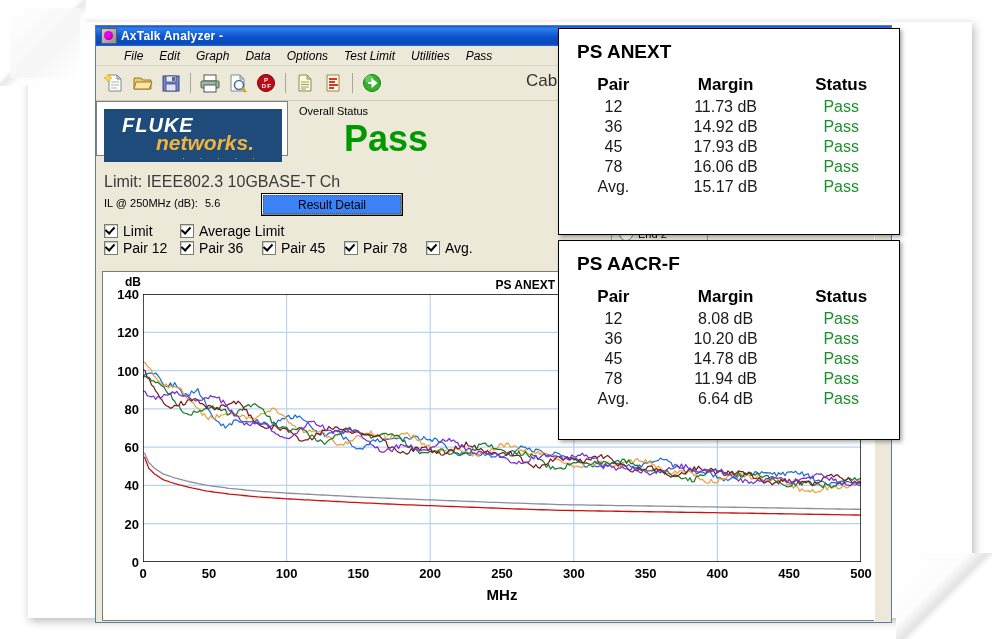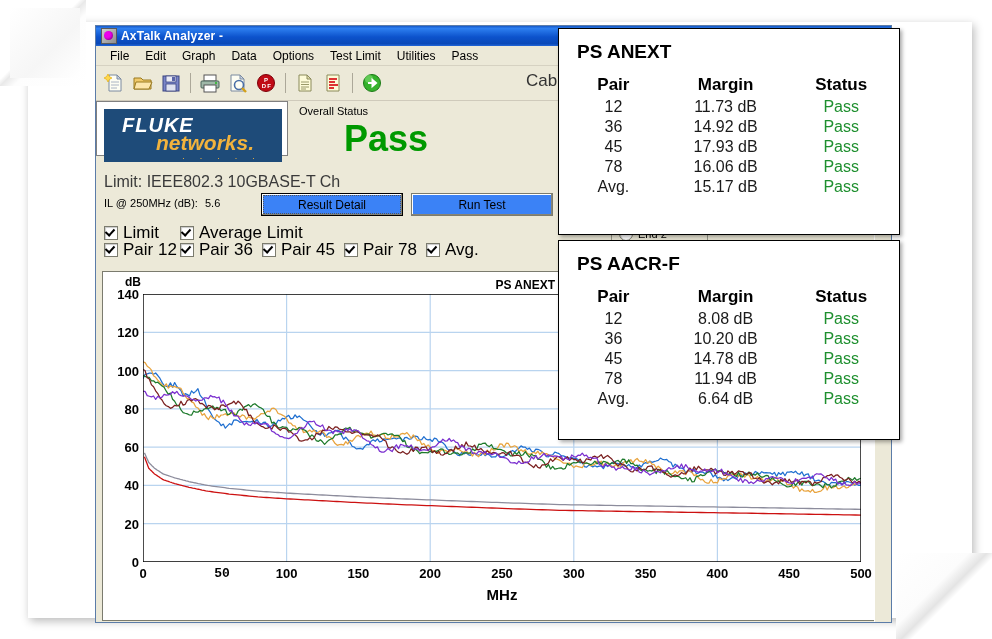--- a/index.html
+++ b/index.html
@@ -28,21 +28,21 @@
   .titlebar{height:20px;
     background:linear-gradient(to bottom,#1658c8 0%,#2d7ff0 12%,#0c52cc 55%,#0a49b8 88%,#2266d8 100%);
     display:flex;align-items:center;padding:0 3px;}
   .titlebar-icon{width:14px;height:14px;margin:0 4px 0 2px;position:relative;
     background:linear-gradient(135deg,#cfcfcf,#8d8d8d);border:1px solid #5a5a5a;}
   .titlebar-icon::after{content:"";position:absolute;left:2px;top:2px;width:9px;height:9px;
     border-radius:50%;background:#ec00ec;box-shadow:inset -1px -1px 2px rgba(0,0,0,.35);}
   .titlebar-text{color:#fff;font-size:12px;font-weight:bold;letter-spacing:.2px;}
 
   .menubar{height:19px;background:#ece9d8;display:flex;align-items:center;
-    padding-left:6px;border-bottom:1px solid #d6d2c2;}
+    padding-left:20px;border-bottom:1px solid #d6d2c2;font-style:italic;}
   .menu-item{font-size:12px;color:#000;padding:2px 8px;cursor:default;}
 
   .toolbar{height:34px;background:#ece9d8;display:flex;align-items:center;padding-left:5px;
     position:relative;border-bottom:1px solid #cfcabb;}
   .tb-btn{width:26px;height:26px;margin:0 1px;display:flex;align-items:center;justify-content:center;}
   .tb-sep{width:1px;height:20px;background:#aca899;margin:0 5px;}
   .cable-text{position:absolute;left:430px;top:5px;font-size:17px;color:#333;
     font-family:"Liberation Sans",sans-serif;white-space:nowrap;overflow:hidden;width:75px;}
 
   
@@ -76,21 +76,21 @@
 
   .limit-line{position:absolute;left:8px;top:72px;font-size:16px;color:#3a3a3a;}
   .il-line{position:absolute;left:8px;top:96px;font-size:11px;color:#000;}
 
   .btn{position:absolute;height:21px;background:#3b82f6;border:1px solid #000;
     box-shadow:inset -1px -1px 0 #868476, inset 1px 1px 0 #fff;
     font-size:12px;display:flex;align-items:center;justify-content:center;color:#000;}
   #btn-result{left:165px;top:92px;width:140px;outline:1px dotted #555;outline-offset:-3px;}
   #btn-run{left:315px;top:92px;width:140px;border:1px solid #7b7b6e;}
 
-  .chkrow{position:absolute;display:flex;align-items:center;font-size:17px;}
+  .chkrow{position:absolute;display:flex;align-items:center;font-size:14px;}
   .chk{width:12px;height:12px;background:#fff;border:1px solid #7b7b6e;
     box-shadow:inset 1px 1px 1px rgba(0,0,0,.22);margin-right:5px;position:relative;flex:none;}
   .chk.on::after{content:"";position:absolute;left:2px;top:0px;width:4px;height:7px;
     border:solid #000;border-width:0 2px 2px 0;transform:rotate(42deg);}
 
   
   #chartwrap{position:absolute;left:6px;top:245px;width:782px;height:348px;background:#fff;
     border:1px solid #7b7b6e;overflow:hidden;}
   .chart-dblabel{position:absolute;left:22px;top:3px;font-size:12px;font-weight:bold;}
   .chart-title{position:absolute;right:330px;top:6px;font-size:12px;font-weight:bold;}
@@ -252,21 +252,20 @@
         </div>
       </div>
 
       <div class="limit-line">Limit: IEEE802.3 10GBASE-T Ch</div>
       <div class="il-line">
         <span>IL @ 250MHz (dB):</span>
         <span style="margin-left:4px;">5.6</span>
       </div>
 
       <div class="btn" id="btn-result">Result Detail</div>
-      <div class="btn" id="btn-run">Run Test</div>
 
       <div class="chkrow" style="left:8px;top:122px;">
         <span class="chk on"></span>
         <span>Limit</span>
       </div>
       <div class="chkrow" style="left:84px;top:122px;">
         <span class="chk on"></span>
         <span>Average Limit</span>
       </div>
       <div class="chkrow" style="left:8px;top:139px;">
@@ -322,21 +321,21 @@
             <path d="M0.0 169.1 L2.9 171.4 L5.9 187.4 L8.8 190.5 L11.8 203.5 L14.7 207.7 L17.6 216.8 L20.6 222.8 L23.5 232.5 L26.5 237.4 L29.4 245.8 L32.4 250.1 L35.3 252.1 L38.2 255.9 L41.2 253.8 L44.1 249.2 L47.1 250.4 L50.0 250.1 L52.9 240.1 L55.9 248.8 L58.8 247.0 L61.8 238.0 L64.7 236.2 L67.6 239.7 L70.6 235.1 L73.5 234.5 L76.5 237.3 L79.4 245.2 L82.4 245.0 L85.3 248.9 L88.2 255.0 L91.2 249.5 L94.1 250.3 L97.1 254.6 L100.0 259.3 L102.9 255.7 L105.9 258.9 L108.8 248.7 L111.8 248.3 L114.7 252.1 L117.6 248.3 L120.6 246.0 L123.5 244.4 L126.5 240.0 L129.4 246.3 L132.4 239.8 L135.3 244.2 L138.2 250.3 L141.2 258.9 L144.1 258.1 L147.1 271.9 L150.0 271.3 L152.9 280.9 L155.9 288.6 L158.8 289.2 L161.8 292.5 L164.7 296.3 L167.6 297.6 L170.6 301.1 L173.5 300.2 L176.5 297.9 L179.4 302.6 L182.4 293.0 L185.3 296.0 L188.2 301.2 L191.2 305.2 L194.1 300.9 L197.1 300.8 L200.0 302.5 L202.9 309.5 L205.9 308.2 L208.8 313.3 L211.8 315.1 L214.7 320.0 L217.6 328.2 L220.6 329.5 L223.5 328.4 L226.5 326.4 L229.4 326.4 L232.4 321.6 L235.3 326.4 L238.2 322.5 L241.2 312.0 L244.1 313.4 L247.1 313.8 L250.0 304.8 L252.9 306.0 L255.9 305.3 L258.8 296.7 L261.8 300.6 L264.7 303.3 L267.6 297.7 L270.6 297.9 L273.5 302.7 L276.5 303.4 L279.4 303.9 L282.4 308.8 L285.3 308.4 L288.2 308.4 L291.2 312.2 L294.1 310.2 L297.1 308.4 L300.0 309.2 L302.9 313.2 L305.9 314.4 L308.8 315.6 L311.8 315.3 L314.7 315.8 L317.6 315.3 L320.6 318.8 L323.5 319.4 L326.5 315.5 L329.4 317.9 L332.4 323.3 L335.3 327.0 L338.2 329.1 L341.2 343.0 L344.1 345.2 L347.1 342.1 L350.0 344.4 L352.9 350.6 L355.9 354.7 L358.8 356.0 L361.8 352.6 L364.7 355.9 L367.6 359.0 L370.6 355.5 L373.5 346.5 L376.5 352.4 L379.4 342.7 L382.4 343.5 L385.3 350.8 L388.2 343.4 L391.2 343.4 L394.1 342.0 L397.1 351.0 L400.0 344.2 L402.9 355.0 L405.9 351.3 L408.8 357.0 L411.8 352.1 L414.7 359.9 L417.6 361.0 L420.6 357.4 L423.5 356.9 L426.5 349.7 L429.4 348.5 L432.4 352.5 L435.3 340.4 L438.2 346.6 L441.2 345.3 L444.1 337.2 L447.1 342.4 L450.0 331.2 L452.9 339.9 L455.9 340.3 L458.8 342.9 L461.8 338.3 L464.7 347.8 L467.6 348.8 L470.6 345.8 L473.5 350.6 L476.5 356.2 L479.4 351.1 L482.4 354.8 L485.3 357.3 L488.2 354.5 L491.2 355.8 L494.1 359.7 L497.1 358.1 L500.0 355.4 L502.9 355.8 L505.9 361.2 L508.8 354.8 L511.8 352.1 L514.7 362.2 L517.6 361.8 L520.6 361.5 L523.5 361.3 L526.5 365.8 L529.4 376.4 L532.4 377.4 L535.3 376.2 L538.2 381.2 L541.2 384.7 L544.1 388.5 L547.1 382.2 L550.0 388.2 L552.9 389.7 L555.9 382.5 L558.8 382.3 L561.8 381.5 L564.7 378.4 L567.6 369.1 L570.6 374.7 L573.5 370.1 L576.5 363.9 L579.4 364.3 L582.4 368.2 L585.3 372.2 L588.2 367.5 L591.2 364.3 L594.1 372.4 L597.1 367.9 L600.0 370.7 L602.9 370.5 L605.9 375.0 L608.8 369.6 L611.8 378.2 L614.7 376.3 L617.6 368.8 L620.6 370.1 L623.5 371.7 L626.5 364.7 L629.4 363.1 L632.4 366.2 L635.3 363.8 L638.2 359.6 L641.2 368.2 L644.1 364.3 L647.1 361.5 L650.0 365.6 L652.9 369.4 L655.9 376.6 L658.8 380.0 L661.8 384.7 L664.7 378.5 L667.6 382.4 L670.6 382.4 L673.5 387.5 L676.5 393.9 L679.4 397.5 L682.4 398.2 L685.3 392.2 L688.2 396.2 L691.2 387.8 L694.1 392.4 L697.1 394.5 L700.0 393.5 L702.9 386.3 L705.9 385.2 L708.8 385.0 L711.8 396.1 L714.7 390.9 L717.6 394.0 L720.6 392.9 L723.5 398.9 L726.5 398.7 L729.4 404.3 L732.4 406.9 L735.3 410.1 L738.2 407.3 L741.2 405.0 L744.1 406.9 L747.1 404.7 L750.0 399.8 L752.9 402.6 L755.9 402.3 L758.8 395.8 L761.8 389.5 L764.7 396.6 L767.6 386.8 L770.6 393.8 L773.5 385.7 L776.5 390.6 L779.4 394.3 L782.4 394.4 L785.3 393.5 L788.2 394.5 L791.2 390.3 L794.1 394.2 L797.1 403.1 L800.0 399.1 L802.9 396.5 L805.9 396.6 L808.8 405.7 L811.8 405.9 L814.7 395.9 L817.6 400.4 L820.6 397.1 L823.5 403.8 L826.5 400.8 L829.4 395.9 L832.4 397.5 L835.3 397.4 L838.2 403.0 L841.2 403.2 L844.1 399.7 L847.1 400.5 L850.0 412.0 L852.9 412.5 L855.9 414.7 L858.8 411.0 L861.8 418.9 L864.7 423.5 L867.6 421.1 L870.6 418.6 L873.5 422.2 L876.5 427.0 L879.4 422.7 L882.4 420.6 L885.3 425.2 L888.2 414.9 L891.2 419.2 L894.1 413.4 L897.1 421.6 L900.0 414.7 L902.9 421.6 L905.9 419.7 L908.8 418.5 L911.8 416.0 L914.7 426.4 L917.6 419.4 L920.6 420.2 L923.5 422.9 L926.5 418.5 L929.4 420.4 L932.4 428.8 L935.3 421.3 L938.2 423.4 L941.2 421.9 L944.1 420.3 L947.1 411.3 L950.0 410.6 L952.9 406.7 L955.9 406.0 L958.8 403.7 L961.8 409.6 L964.7 405.6 L967.6 405.2 L970.6 410.2 L973.5 412.4 L976.5 417.6 L979.4 416.3 L982.4 412.2 L985.3 416.9 L988.2 423.7 L991.2 419.2 L994.1 422.9 L997.1 419.1 L1000.0 422.6" fill="none" stroke="#7a1f1f" stroke-width="1.25" vector-effect="non-scaling-stroke" stroke-linejoin="round"></path>
             <path d="M0.0 218.0 L2.9 218.2 L5.9 227.5 L8.8 228.9 L11.8 230.4 L14.7 228.3 L17.6 236.1 L20.6 229.1 L23.5 232.5 L26.5 230.7 L29.4 224.8 L32.4 226.4 L35.3 225.8 L38.2 224.4 L41.2 218.8 L44.1 222.7 L47.1 217.9 L50.0 225.0 L52.9 227.6 L55.9 228.4 L58.8 227.8 L61.8 228.7 L64.7 232.0 L67.6 236.0 L70.6 236.3 L73.5 239.6 L76.5 237.8 L79.4 238.2 L82.4 237.6 L85.3 232.6 L88.2 232.4 L91.2 234.2 L94.1 227.1 L97.1 230.3 L100.0 229.9 L102.9 232.8 L105.9 230.6 L108.8 243.7 L111.8 237.9 L114.7 246.4 L117.6 253.2 L120.6 262.2 L123.5 260.1 L126.5 272.9 L129.4 272.1 L132.4 273.7 L135.3 281.9 L138.2 286.5 L141.2 293.1 L144.1 288.3 L147.1 293.2 L150.0 294.4 L152.9 288.0 L155.9 291.0 L158.8 286.4 L161.8 291.2 L164.7 292.5 L167.6 290.5 L170.6 290.0 L173.5 290.9 L176.5 297.0 L179.4 307.2 L182.4 309.1 L185.3 313.5 L188.2 315.0 L191.2 319.4 L194.1 319.4 L197.1 322.3 L200.0 322.6 L202.9 323.9 L205.9 321.5 L208.8 317.5 L211.8 312.9 L214.7 311.9 L217.6 303.6 L220.6 299.3 L223.5 301.3 L226.5 296.0 L229.4 287.0 L232.4 285.2 L235.3 286.0 L238.2 284.4 L241.2 292.6 L244.1 294.7 L247.1 296.9 L250.0 293.0 L252.9 303.6 L255.9 306.1 L258.8 304.5 L261.8 306.1 L264.7 312.6 L267.6 304.9 L270.6 308.0 L273.5 307.5 L276.5 308.1 L279.4 312.3 L282.4 301.4 L285.3 305.6 L288.2 301.3 L291.2 307.8 L294.1 303.9 L297.1 305.3 L300.0 306.6 L302.9 312.4 L305.9 322.2 L308.8 325.3 L311.8 328.7 L314.7 329.6 L317.6 336.9 L320.6 339.2 L323.5 344.4 L326.5 342.3 L329.4 351.9 L332.4 354.1 L335.3 354.1 L338.2 350.7 L341.2 345.9 L344.1 349.5 L347.1 352.8 L350.0 343.9 L352.9 337.6 L355.9 346.2 L358.8 336.6 L361.8 338.1 L364.7 340.5 L367.6 339.3 L370.6 342.5 L373.5 338.1 L376.5 346.9 L379.4 347.6 L382.4 346.0 L385.3 351.3 L388.2 349.5 L391.2 348.3 L394.1 349.3 L397.1 349.6 L400.0 345.9 L402.9 342.5 L405.9 342.1 L408.8 339.1 L411.8 333.0 L414.7 331.8 L417.6 325.0 L420.6 329.2 L423.5 329.1 L426.5 323.5 L429.4 329.8 L432.4 326.7 L435.3 331.4 L438.2 332.7 L441.2 342.3 L444.1 339.9 L447.1 342.9 L450.0 350.5 L452.9 345.6 L455.9 346.4 L458.8 355.9 L461.8 357.1 L464.7 357.7 L467.6 352.3 L470.6 352.7 L473.5 357.1 L476.5 352.3 L479.4 358.3 L482.4 357.0 L485.3 360.0 L488.2 358.1 L491.2 355.3 L494.1 359.7 L497.1 365.8 L500.0 366.0 L502.9 366.1 L505.9 367.4 L508.8 371.3 L511.8 377.7 L514.7 378.2 L517.6 377.4 L520.6 380.3 L523.5 374.2 L526.5 379.1 L529.4 379.4 L532.4 376.1 L535.3 378.0 L538.2 374.6 L541.2 364.4 L544.1 369.3 L547.1 361.7 L550.0 369.3 L552.9 366.2 L555.9 361.5 L558.8 356.8 L561.8 363.2 L564.7 360.3 L567.6 362.4 L570.6 364.1 L573.5 362.4 L576.5 362.7 L579.4 364.4 L582.4 363.0 L585.3 372.0 L588.2 365.8 L591.2 369.9 L594.1 371.2 L597.1 360.3 L600.0 363.8 L602.9 365.3 L605.9 360.9 L608.8 361.5 L611.8 356.3 L614.7 362.4 L617.6 360.5 L620.6 367.4 L623.5 365.5 L626.5 367.9 L629.4 367.5 L632.4 367.7 L635.3 381.0 L638.2 383.9 L641.2 387.7 L644.1 379.6 L647.1 384.7 L650.0 383.7 L652.9 387.9 L655.9 387.1 L658.8 394.5 L661.8 390.2 L664.7 390.1 L667.6 386.1 L670.6 391.1 L673.5 391.6 L676.5 392.9 L679.4 393.9 L682.4 386.0 L685.3 394.7 L688.2 388.5 L691.2 399.1 L694.1 400.4 L697.1 394.0 L700.0 398.2 L702.9 400.8 L705.9 405.3 L708.8 402.4 L711.8 399.8 L714.7 396.9 L717.6 397.4 L720.6 400.3 L723.5 394.8 L726.5 396.6 L729.4 393.4 L732.4 388.6 L735.3 391.8 L738.2 390.9 L741.2 388.4 L744.1 383.2 L747.1 389.7 L750.0 380.6 L752.9 391.0 L755.9 381.9 L758.8 388.7 L761.8 393.5 L764.7 392.5 L767.6 396.5 L770.6 396.4 L773.5 399.7 L776.5 396.5 L779.4 396.2 L782.4 391.7 L785.3 398.6 L788.2 393.6 L791.2 397.8 L794.1 396.0 L797.1 391.5 L800.0 400.3 L802.9 397.2 L805.9 392.2 L808.8 403.8 L811.8 399.5 L814.7 405.4 L817.6 403.8 L820.6 407.9 L823.5 409.7 L826.5 413.5 L829.4 418.8 L832.4 412.5 L835.3 422.1 L838.2 415.3 L841.2 417.8 L844.1 423.9 L847.1 420.6 L850.0 424.4 L852.9 421.0 L855.9 416.3 L858.8 419.1 L861.8 418.3 L864.7 419.6 L867.6 413.1 L870.6 413.3 L873.5 410.2 L876.5 408.7 L879.4 411.0 L882.4 412.6 L885.3 412.0 L888.2 411.0 L891.2 413.8 L894.1 418.7 L897.1 420.6 L900.0 422.8 L902.9 423.7 L905.9 423.8 L908.8 413.6 L911.8 419.9 L914.7 415.7 L917.6 413.0 L920.6 412.1 L923.5 412.8 L926.5 410.4 L929.4 410.2 L932.4 412.1 L935.3 405.2 L938.2 402.4 L941.2 403.4 L944.1 402.6 L947.1 406.1 L950.0 411.1 L952.9 411.7 L955.9 417.1 L958.8 410.6 L961.8 417.2 L964.7 414.4 L967.6 425.0 L970.6 423.0 L973.5 427.7 L976.5 420.5 L979.4 427.5 L982.4 428.0 L985.3 429.3 L988.2 425.0 L991.2 419.6 L994.1 426.2 L997.1 422.0 L1000.0 425.9" fill="none" stroke="#7b2fcf" stroke-width="1.25" vector-effect="non-scaling-stroke" stroke-linejoin="round"></path>
             <path d="M2.0 355.7 L2.6 357.9 L3.2 360.0 L3.8 362.1 L4.4 364.3 L5.0 366.4 L5.6 368.6 L6.2 370.7 L6.8 372.9 L7.4 375.0 L8.0 377.1 L8.0 377.1 L8.8 378.4 L9.6 379.7 L10.4 381.0 L11.2 382.3 L12.0 383.6 L12.8 384.9 L13.6 386.1 L14.4 387.4 L15.2 388.7 L16.0 390.0 L16.0 390.0 L17.2 391.3 L18.4 392.6 L19.6 393.9 L20.8 395.1 L22.0 396.4 L23.2 397.7 L24.4 399.0 L25.6 400.3 L26.8 401.6 L28.0 402.9 L28.0 402.9 L29.6 403.7 L31.2 404.6 L32.8 405.4 L34.4 406.3 L36.0 407.1 L37.6 408.0 L39.2 408.9 L40.8 409.7 L42.4 410.6 L44.0 411.4 L44.0 411.4 L46.0 412.3 L48.0 413.1 L50.0 414.0 L52.0 414.9 L54.0 415.7 L56.0 416.6 L58.0 417.4 L60.0 418.3 L62.0 419.1 L64.0 420.0 L64.0 420.0 L66.6 420.9 L69.2 421.7 L71.8 422.6 L74.4 423.4 L77.0 424.3 L79.6 425.1 L82.2 426.0 L84.8 426.9 L87.4 427.7 L90.0 428.6 L90.0 428.6 L93.0 429.2 L96.0 429.9 L99.0 430.5 L102.0 431.1 L105.0 431.8 L108.0 432.4 L111.0 433.1 L114.0 433.7 L117.0 434.4 L120.0 435.0 L120.0 435.0 L124.0 435.6 L128.0 436.3 L132.0 436.9 L136.0 437.6 L140.0 438.2 L144.0 438.9 L148.0 439.5 L152.0 440.1 L156.0 440.8 L160.0 441.4 L160.0 441.4 L164.0 441.9 L168.0 442.3 L172.0 442.7 L176.0 443.1 L180.0 443.6 L184.0 444.0 L188.0 444.4 L192.0 444.9 L196.0 445.3 L200.0 445.7 L200.0 445.7 L205.0 446.1 L210.0 446.6 L215.0 447.0 L220.0 447.4 L225.0 447.9 L230.0 448.3 L235.0 448.7 L240.0 449.1 L245.0 449.6 L250.0 450.0 L250.0 450.0 L255.0 450.4 L260.0 450.9 L265.0 451.3 L270.0 451.7 L275.0 452.1 L280.0 452.6 L285.0 453.0 L290.0 453.4 L295.0 453.9 L300.0 454.3 L300.0 454.3 L306.0 454.7 L312.0 455.1 L318.0 455.6 L324.0 456.0 L330.0 456.4 L336.0 456.9 L342.0 457.3 L348.0 457.7 L354.0 458.1 L360.0 458.6 L360.0 458.6 L367.0 459.0 L374.0 459.4 L381.0 459.9 L388.0 460.3 L395.0 460.7 L402.0 461.1 L409.0 461.6 L416.0 462.0 L423.0 462.4 L430.0 462.9 L430.0 462.9 L437.0 463.3 L444.0 463.7 L451.0 464.1 L458.0 464.6 L465.0 465.0 L472.0 465.4 L479.0 465.9 L486.0 466.3 L493.0 466.7 L500.0 467.1 L500.0 467.1 L508.0 467.6 L516.0 468.0 L524.0 468.4 L532.0 468.9 L540.0 469.3 L548.0 469.7 L556.0 470.1 L564.0 470.6 L572.0 471.0 L580.0 471.4 L580.0 471.4 L588.0 471.6 L596.0 471.9 L604.0 472.1 L612.0 472.3 L620.0 472.5 L628.0 472.7 L636.0 472.9 L644.0 473.1 L652.0 473.4 L660.0 473.6 L660.0 473.6 L669.0 473.8 L678.0 474.0 L687.0 474.2 L696.0 474.4 L705.0 474.6 L714.0 474.9 L723.0 475.1 L732.0 475.3 L741.0 475.5 L750.0 475.7 L750.0 475.7 L759.0 475.9 L768.0 476.1 L777.0 476.4 L786.0 476.6 L795.0 476.8 L804.0 477.0 L813.0 477.2 L822.0 477.4 L831.0 477.6 L840.0 477.9 L840.0 477.9 L848.0 478.1 L856.0 478.3 L864.0 478.5 L872.0 478.7 L880.0 478.9 L888.0 479.1 L896.0 479.4 L904.0 479.6 L912.0 479.8 L920.0 480.0 L920.0 480.0 L928.0 480.2 L936.0 480.4 L944.0 480.6 L952.0 480.9 L960.0 481.1 L968.0 481.3 L976.0 481.5 L984.0 481.7 L992.0 481.9 L1000.0 482.1" fill="none" stroke="#8c8c9c" stroke-width="1.3" vector-effect="non-scaling-stroke" stroke-linejoin="round"></path>
             <path d="M2.0 364.3 L2.6 366.9 L3.2 369.4 L3.8 372.0 L4.4 374.6 L5.0 377.1 L5.6 379.7 L6.2 382.3 L6.8 384.9 L7.4 387.4 L8.0 390.0 L8.0 390.0 L8.8 391.3 L9.6 392.6 L10.4 393.9 L11.2 395.1 L12.0 396.4 L12.8 397.7 L13.6 399.0 L14.4 400.3 L15.2 401.6 L16.0 402.9 L16.0 402.9 L17.2 404.1 L18.4 405.4 L19.6 406.7 L20.8 408.0 L22.0 409.3 L23.2 410.6 L24.4 411.9 L25.6 413.1 L26.8 414.4 L28.0 415.7 L28.0 415.7 L29.6 416.6 L31.2 417.4 L32.8 418.3 L34.4 419.1 L36.0 420.0 L37.6 420.9 L39.2 421.7 L40.8 422.6 L42.4 423.4 L44.0 424.3 L44.0 424.3 L46.0 425.1 L48.0 426.0 L50.0 426.9 L52.0 427.7 L54.0 428.6 L56.0 429.4 L58.0 430.3 L60.0 431.1 L62.0 432.0 L64.0 432.9 L64.0 432.9 L66.6 433.7 L69.2 434.6 L71.8 435.4 L74.4 436.3 L77.0 437.1 L79.6 438.0 L82.2 438.9 L84.8 439.7 L87.4 440.6 L90.0 441.4 L90.0 441.4 L93.0 442.1 L96.0 442.7 L99.0 443.4 L102.0 444.0 L105.0 444.6 L108.0 445.3 L111.0 445.9 L114.0 446.6 L117.0 447.2 L120.0 447.9 L120.0 447.9 L124.0 448.5 L128.0 449.1 L132.0 449.8 L136.0 450.4 L140.0 451.1 L144.0 451.7 L148.0 452.4 L152.0 453.0 L156.0 453.6 L160.0 454.3 L160.0 454.3 L164.0 454.7 L168.0 455.1 L172.0 455.6 L176.0 456.0 L180.0 456.4 L184.0 456.9 L188.0 457.3 L192.0 457.7 L196.0 458.1 L200.0 458.6 L200.0 458.6 L205.0 459.0 L210.0 459.4 L215.0 459.9 L220.0 460.3 L225.0 460.7 L230.0 461.1 L235.0 461.6 L240.0 462.0 L245.0 462.4 L250.0 462.9 L250.0 462.9 L255.0 463.3 L260.0 463.7 L265.0 464.1 L270.0 464.6 L275.0 465.0 L280.0 465.4 L285.0 465.9 L290.0 466.3 L295.0 466.7 L300.0 467.1 L300.0 467.1 L306.0 467.6 L312.0 468.0 L318.0 468.4 L324.0 468.9 L330.0 469.3 L336.0 469.7 L342.0 470.1 L348.0 470.6 L354.0 471.0 L360.0 471.4 L360.0 471.4 L367.0 471.9 L374.0 472.3 L381.0 472.7 L388.0 473.1 L395.0 473.6 L402.0 474.0 L409.0 474.4 L416.0 474.9 L423.0 475.3 L430.0 475.7 L430.0 475.7 L437.0 476.1 L444.0 476.6 L451.0 477.0 L458.0 477.4 L465.0 477.9 L472.0 478.3 L479.0 478.7 L486.0 479.1 L493.0 479.6 L500.0 480.0 L500.0 480.0 L508.0 480.4 L516.0 480.9 L524.0 481.3 L532.0 481.7 L540.0 482.1 L548.0 482.6 L556.0 483.0 L564.0 483.4 L572.0 483.9 L580.0 484.3 L580.0 484.3 L588.0 484.5 L596.0 484.7 L604.0 484.9 L612.0 485.1 L620.0 485.4 L628.0 485.6 L636.0 485.8 L644.0 486.0 L652.0 486.2 L660.0 486.4 L660.0 486.4 L669.0 486.6 L678.0 486.9 L687.0 487.1 L696.0 487.3 L705.0 487.5 L714.0 487.7 L723.0 487.9 L732.0 488.1 L741.0 488.4 L750.0 488.6 L750.0 488.6 L759.0 488.8 L768.0 489.0 L777.0 489.2 L786.0 489.4 L795.0 489.6 L804.0 489.9 L813.0 490.1 L822.0 490.3 L831.0 490.5 L840.0 490.7 L840.0 490.7 L848.0 490.9 L856.0 491.1 L864.0 491.4 L872.0 491.6 L880.0 491.8 L888.0 492.0 L896.0 492.2 L904.0 492.4 L912.0 492.6 L920.0 492.9 L920.0 492.9 L928.0 493.1 L936.0 493.3 L944.0 493.5 L952.0 493.7 L960.0 493.9 L968.0 494.1 L976.0 494.4 L984.0 494.6 L992.0 494.8 L1000.0 495.0" fill="none" stroke="#cc1111" stroke-width="1.3" vector-effect="non-scaling-stroke" stroke-linejoin="round"></path>
             <rect x="0" y="0" width="1000" height="600" fill="none" stroke="#000" stroke-width="1.4" vector-effect="non-scaling-stroke"></rect>
           </svg>
       </div>
       <div id="xtickbox" style="position:absolute;left:40px;right:24px;bottom:22px;height:36px;">
         <div class="xaxis-label">MHz</div>
       <div class="xtick" style="left: 0px;">0</div>
-          <div class="xtick" style="left: 79px; font-family: Liberation Mono, monospace;">50</div>
+          <div class="xtick" style="left: 66px;">50</div>
           <div class="xtick" style="left: 143.6px;">100</div>
           <div class="xtick" style="left: 215.4px;">150</div>
           <div class="xtick" style="left: 287.2px;">200</div>
           <div class="xtick" style="left: 359px;">250</div>
           <div class="xtick" style="left: 430.8px;">300</div>
           <div class="xtick" style="left: 502.6px;">350</div>
           <div class="xtick" style="left: 574.4px;">400</div>
           <div class="xtick" style="left: 646.2px;">450</div>
           <div class="xtick" style="left: 718px;">500</div>
         </div>

